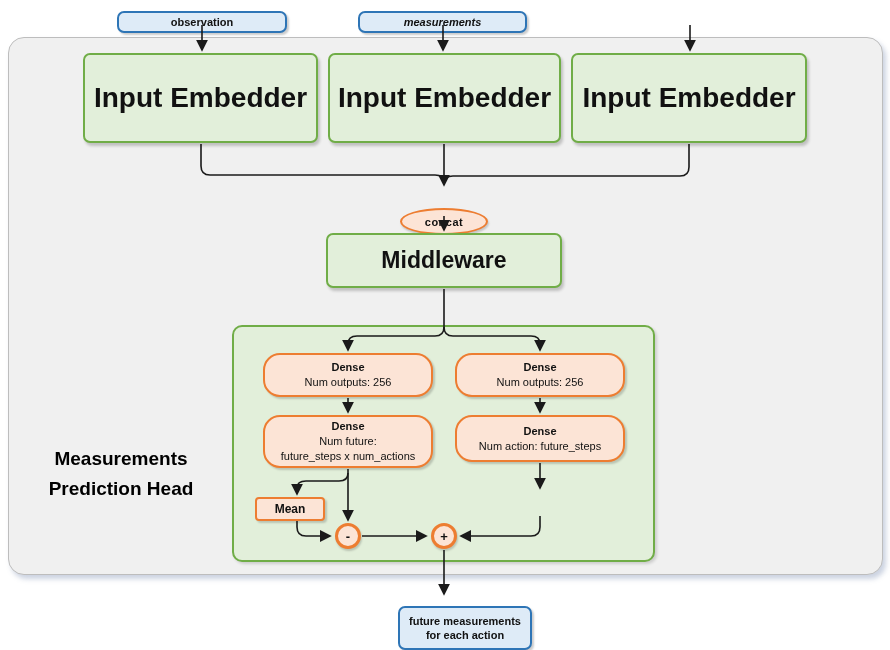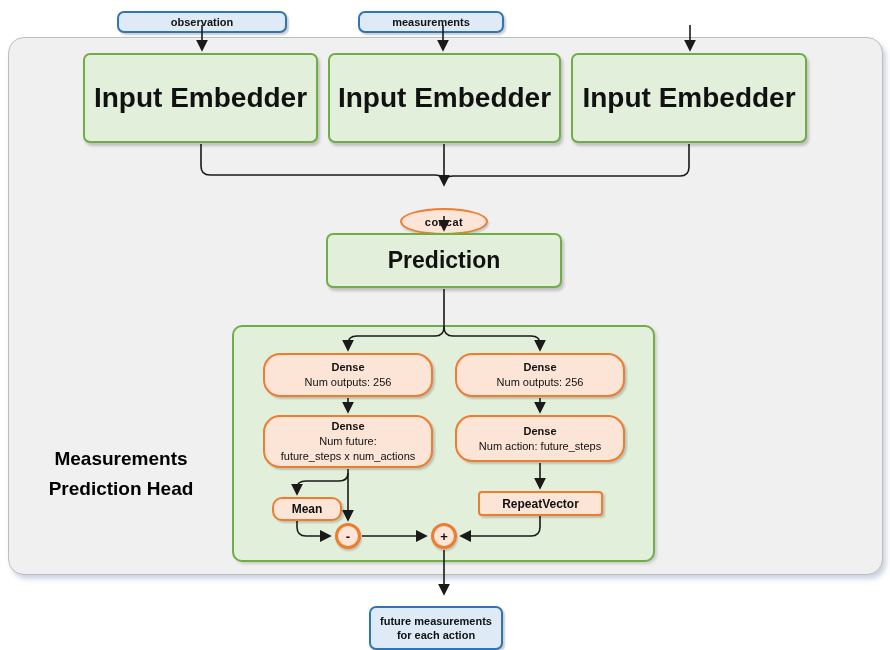--- a/index.html
+++ b/index.html
@@ -64,75 +64,72 @@
 <div class="canvas">
 
   <div class="abs outer-panel"></div>
   <div class="abs head-panel"></div>
 
   <div class="abs head-title">Measurements Prediction Head</div>
 
   <div class="abs io-box" style="left:117px;top:3px;width:170px;height:22px;">
     <span>observation</span>
   </div>
-  <div class="abs io-box" style="left:358px;top:3px;width:146px;height:22px;">
+  <div class="abs io-box" style="left:358px;top:3px;width:169px;height:22px;font-style:italic;">
     <span>measurements</span>
   </div>
 
   <div class="abs embedder" style="left:83px;top:53px;width:235px;height:90px;">
     <span>Input Embedder</span>
   </div>
   <div class="abs embedder" style="left:328px;top:53px;width:233px;height:90px;">
     <span>Input Embedder</span>
   </div>
   <div class="abs embedder" style="left:571px;top:53px;width:236px;height:90px;">
     <span>Input Embedder</span>
   </div>
 
   <div class="abs concat-ellipse" style="left:400px;top:188px;width:88px;height:27px;">
     <span>concat</span>
   </div>
 
   <div class="abs middleware" style="left:326px;top:233px;width:236px;height:55px;">
-    <span>Prediction</span>
+    <span>Middleware</span>
   </div>
 
   <div class="abs dense-box" style="left:263px;top:353px;width:170px;height:44px;">
     <div class="dense-title">Dense</div>
     <div class="dense-line">Num outputs: 256</div>
   </div>
   <div class="abs dense-box" style="left:455px;top:353px;width:170px;height:44px;">
     <div class="dense-title">Dense</div>
     <div class="dense-line">Num outputs: 256</div>
   </div>
   <div class="abs dense-box" style="left:263px;top:415px;width:170px;height:53px;">
     <div class="dense-title">Dense</div>
     <div class="dense-line">Num future:</div>
     <div class="dense-line">future_steps x num_actions</div>
   </div>
   <div class="abs dense-box" style="left:455px;top:415px;width:170px;height:47px;">
     <div class="dense-title">Dense</div>
     <div class="dense-line">Num action: future_steps</div>
   </div>
 
-  <div class="abs op-small" style="left:272px;top:497px;width:70px;height:24px;border-radius:10px;">
+  <div class="abs op-small" style="left:255px;top:497px;width:70px;height:24px;">
     <span>Mean</span>
-  </div>
-  <div class="abs op-small" style="left:478px;top:491px;width:125px;height:25px;">
-    <span>RepeatVector</span>
   </div>
 
   <div class="abs op-circle" style="left:335px;top:523px;width:26px;height:26px;">
     <span>-</span>
   </div>
   <div class="abs op-circle" style="left:431px;top:523px;width:26px;height:26px;">
     <span>+</span>
   </div>
 
-  <div class="abs io-box" style="left:369px;top:598px;width:134px;height:44px;padding:2px 8px;">
+  <div class="abs io-box" style="left:398px;top:598px;width:134px;height:44px;padding:2px 8px;">
     <span>future measurements for each action</span>
   </div>
 
   <svg class="overlay" width="890" height="650" viewBox="0 0 890 650">
     <defs>
       <marker id="arrowhead" viewBox="0 0 10 10" refX="8.5" refY="5" markerWidth="7.5" markerHeight="7.5" orient="auto-start-reverse">
         <path d="M0,0 L10,5 L0,10 z"></path>
       </marker>
     </defs>
 

